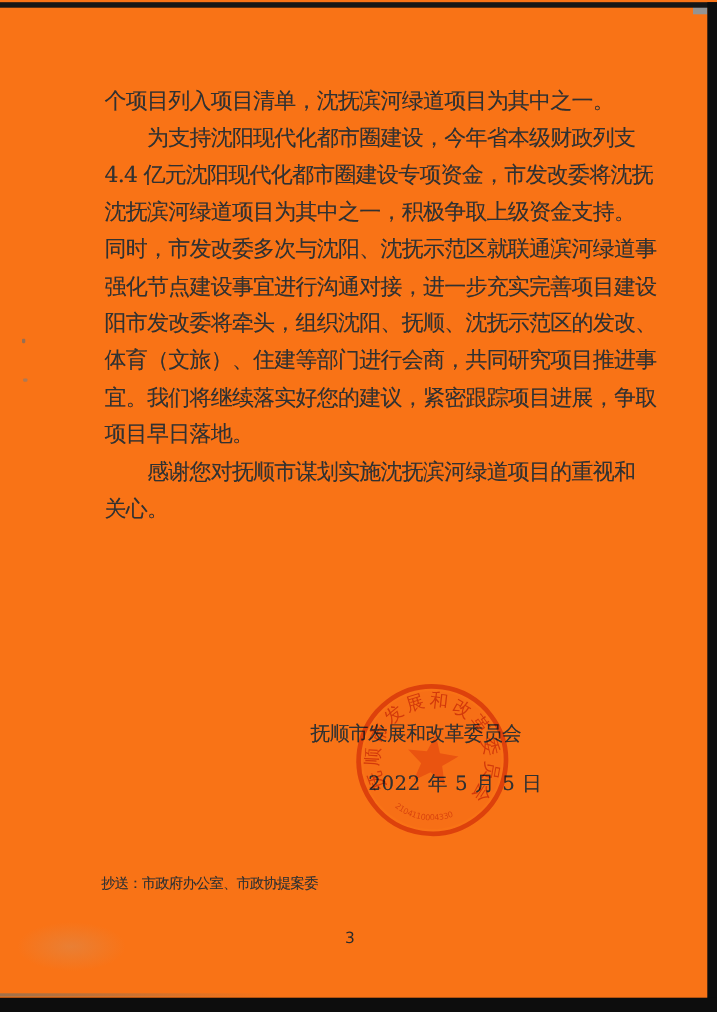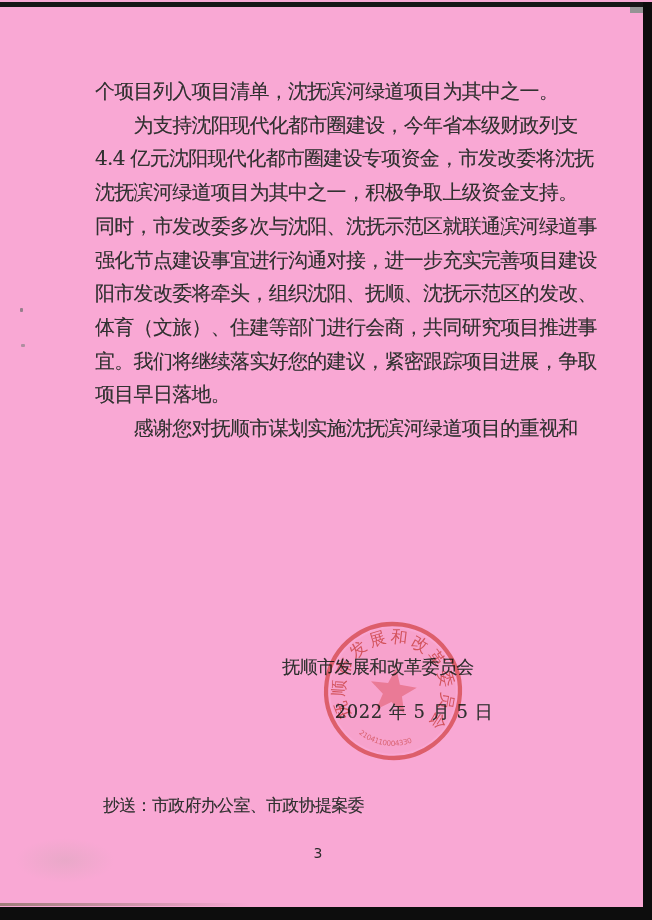--- a/index.html
+++ b/index.html
@@ -5,21 +5,21 @@
   html,body{margin:0;padding:0;}
   body{
     width:652px;height:920px;
     background:#fdfdfc;
     overflow:hidden;
     font-family:"DejaVu Serif","Liberation Serif",serif;
     position:relative;
   }
   .page{
     position:absolute;left:0;top:0;width:652px;height:920px;
-    background:#f9a8d4;
+    background:#f97316;
   }
   
   .band-top{position:absolute;left:0;top:2px;width:652px;height:5px;background:#161616;}
   .band-right{position:absolute;left:643px;top:2px;width:9px;height:918px;background:#0d0d0d;}
   .band-bottom{position:absolute;left:0;top:907px;width:652px;height:13px;background:#0d0d0d;}
   .corner-shadow{position:absolute;left:630px;top:3px;width:13px;height:10px;background:#949494;}
   .bottom-edge-line{position:absolute;left:0;top:903px;width:250px;height:3px;
     background:linear-gradient(to right, rgba(130,112,92,.75), rgba(130,112,92,0));}
   .speck1{position:absolute;left:20px;top:308px;width:3px;height:4px;background:#6e6e6e;opacity:.7;border-radius:1px;}
   .speck2{position:absolute;left:21px;top:344px;width:4px;height:3px;background:#7d7d7d;opacity:.6;border-radius:1px;}
@@ -46,23 +46,22 @@
   }
   
   .seal{
     position:absolute;left:321px;top:619px;width:144px;height:144px;
     transform:rotate(8deg);
     mix-blend-mode:multiply;opacity:.88;
   }
   
   .cc{
     position:absolute;left:92px;top:794px;
-    font-size:17px;letter-spacing:-0.7px;color:#313131;white-space:nowrap;
+    font-size:13px;letter-spacing:-0.7px;color:#313131;white-space:nowrap;
     text-shadow:0 0 .5px rgba(60,60,60,.45);
-    margin-left:11px;
   }
   .pagenum{
     position:absolute;left:318px;top:845px;transform:translateX(-50%);
     font-size:14px;color:#2b2b2b;
     font-family:"DejaVu Sans","Liberation Sans",sans-serif;
   }
 </style>
 </head>
 <body>
 
@@ -74,20 +73,21 @@
       <div class="line">　　为支持沈阳现代化都市圈建设，今年省本级财政列支</div>
       <div class="line">4.4 亿元沈阳现代化都市圈建设专项资金，市发改委将沈抚</div>
       <div class="line">沈抚滨河绿道项目为其中之一，积极争取上级资金支持。</div>
       <div class="line">同时，市发改委多次与沈阳、沈抚示范区就联通滨河绿道事</div>
       <div class="line">强化节点建设事宜进行沟通对接，进一步充实完善项目建设</div>
       <div class="line">阳市发改委将牵头，组织沈阳、抚顺、沈抚示范区的发改、</div>
       <div class="line">体育（文旅）、住建等部门进行会商，共同研究项目推进事</div>
       <div class="line">宜。我们将继续落实好您的建议，紧密跟踪项目进展，争取</div>
       <div class="line">项目早日落地。</div>
       <div class="line">　　感谢您对抚顺市谋划实施沈抚滨河绿道项目的重视和</div>
+      <div class="line">关心。</div>
     </div>
 
   <div class="sig-org">抚顺市发展和改革委员会</div>
   <div class="sig-date">2022 年 5 月 5 日</div>
 
   <svg class="seal" viewBox="0 0 142 142" xmlns="http://www.w3.org/2000/svg">
 
     <circle cx="71" cy="71" r="62" fill="rgba(226,118,98,0.07)"></circle>
 
     <circle cx="71" cy="71" r="66" fill="none" stroke="#d4553f" stroke-width="4.2" opacity="0.75"></circle>

